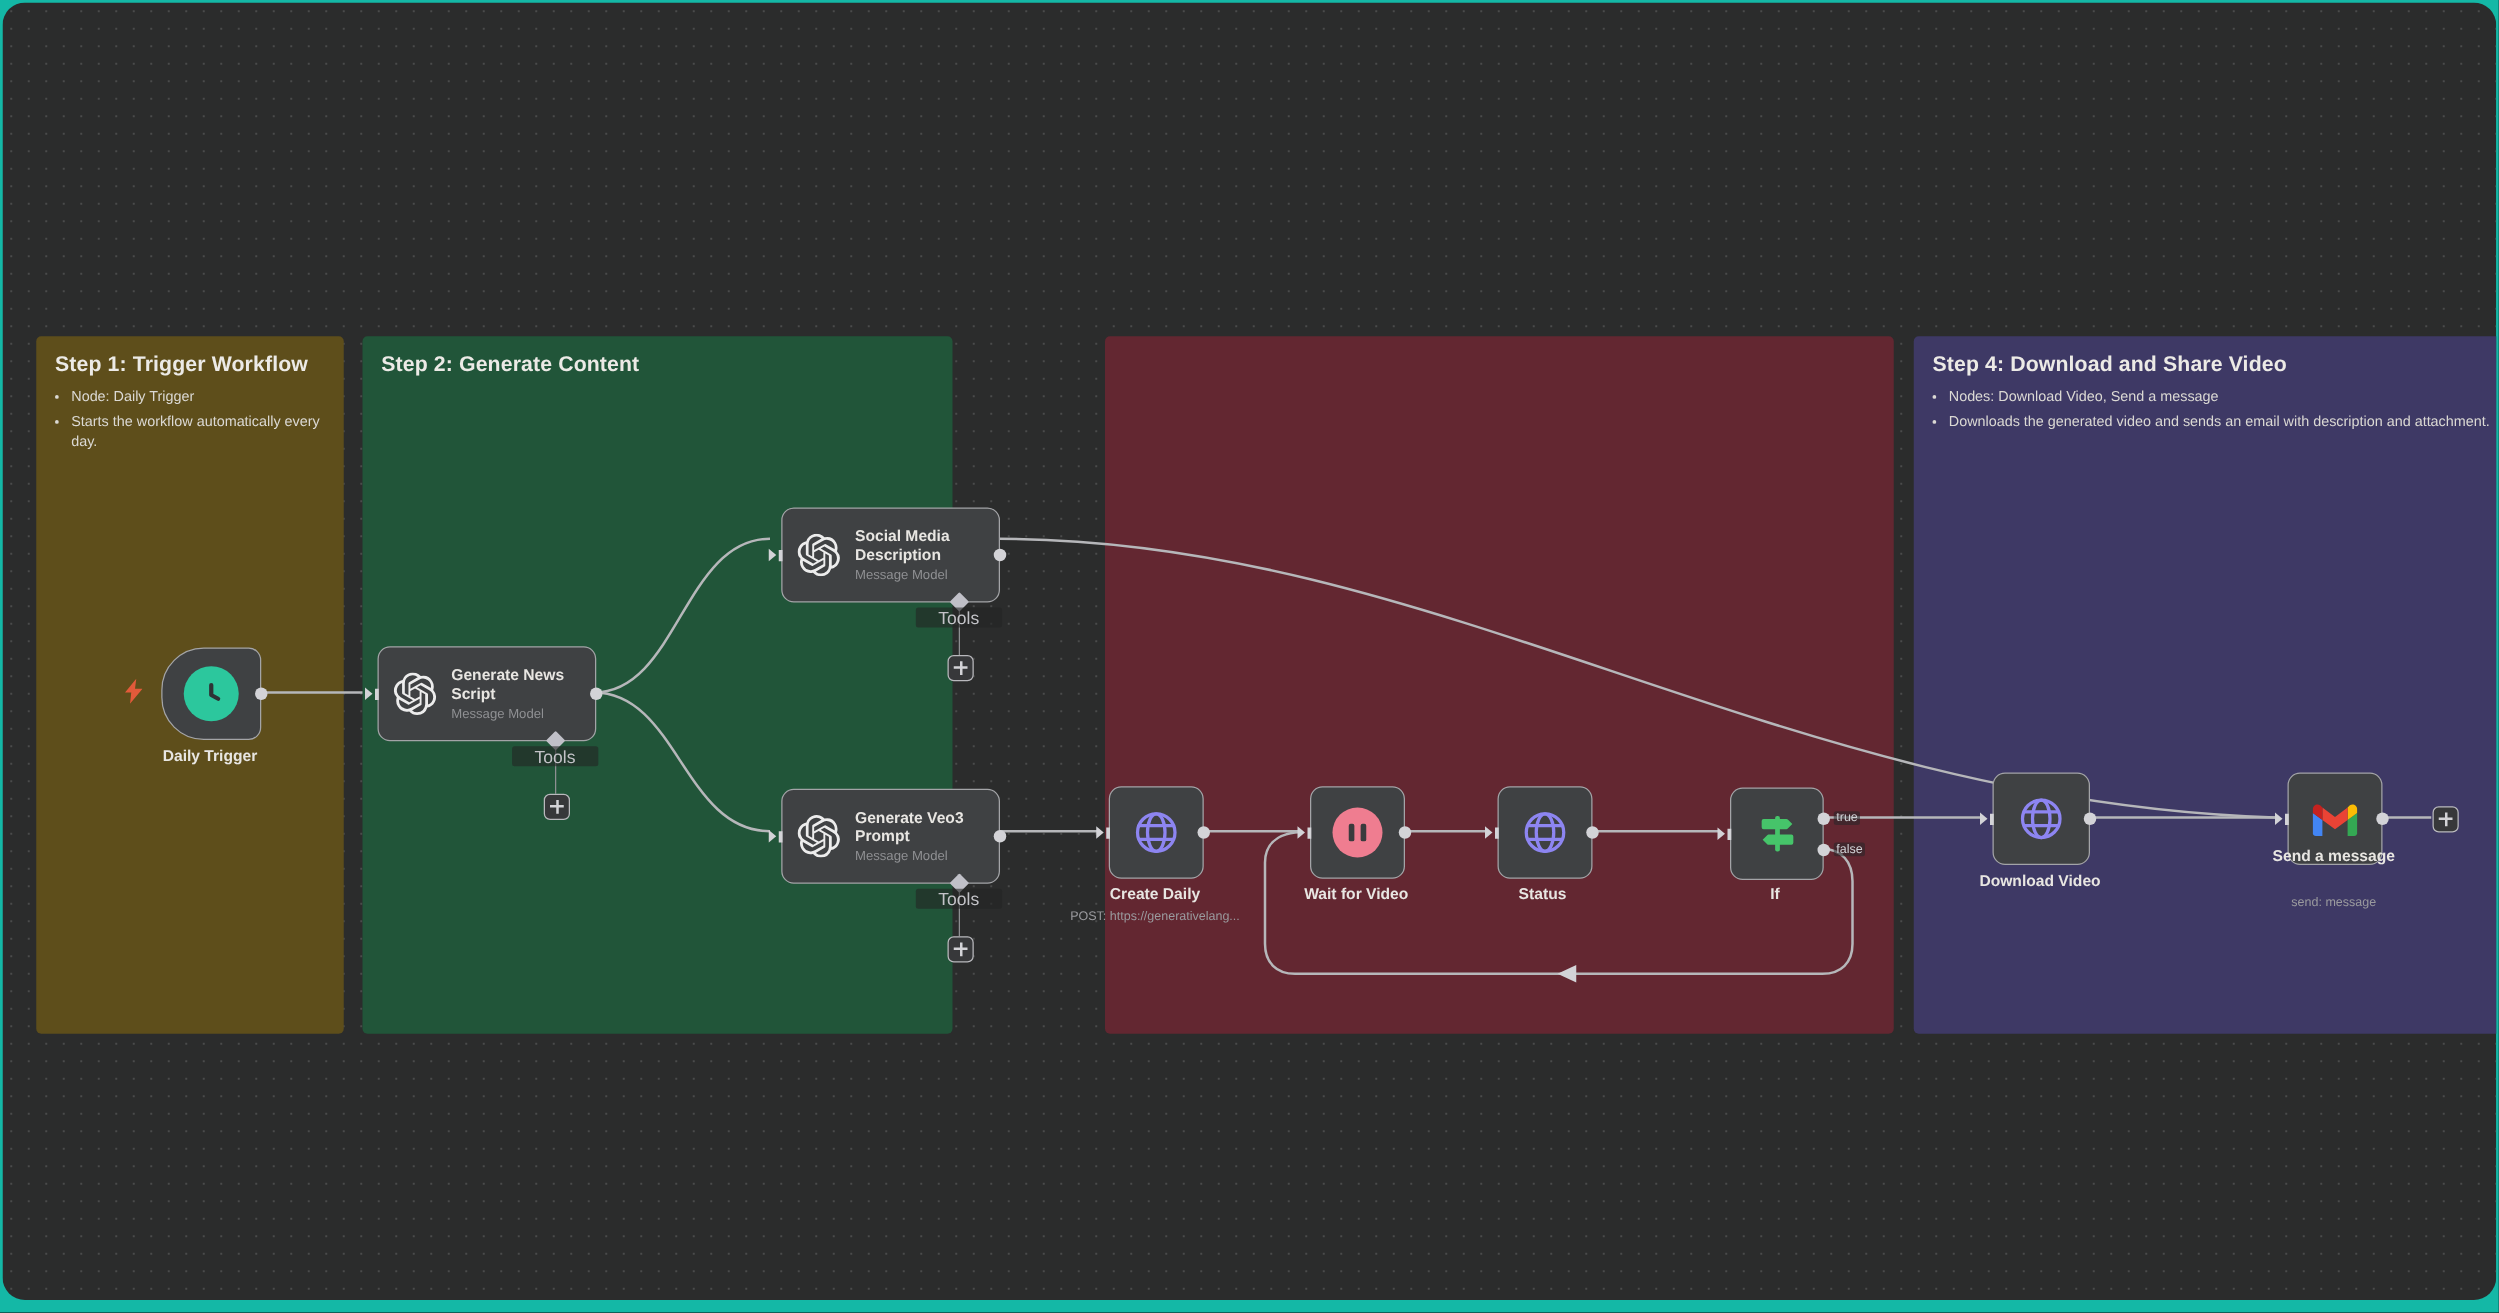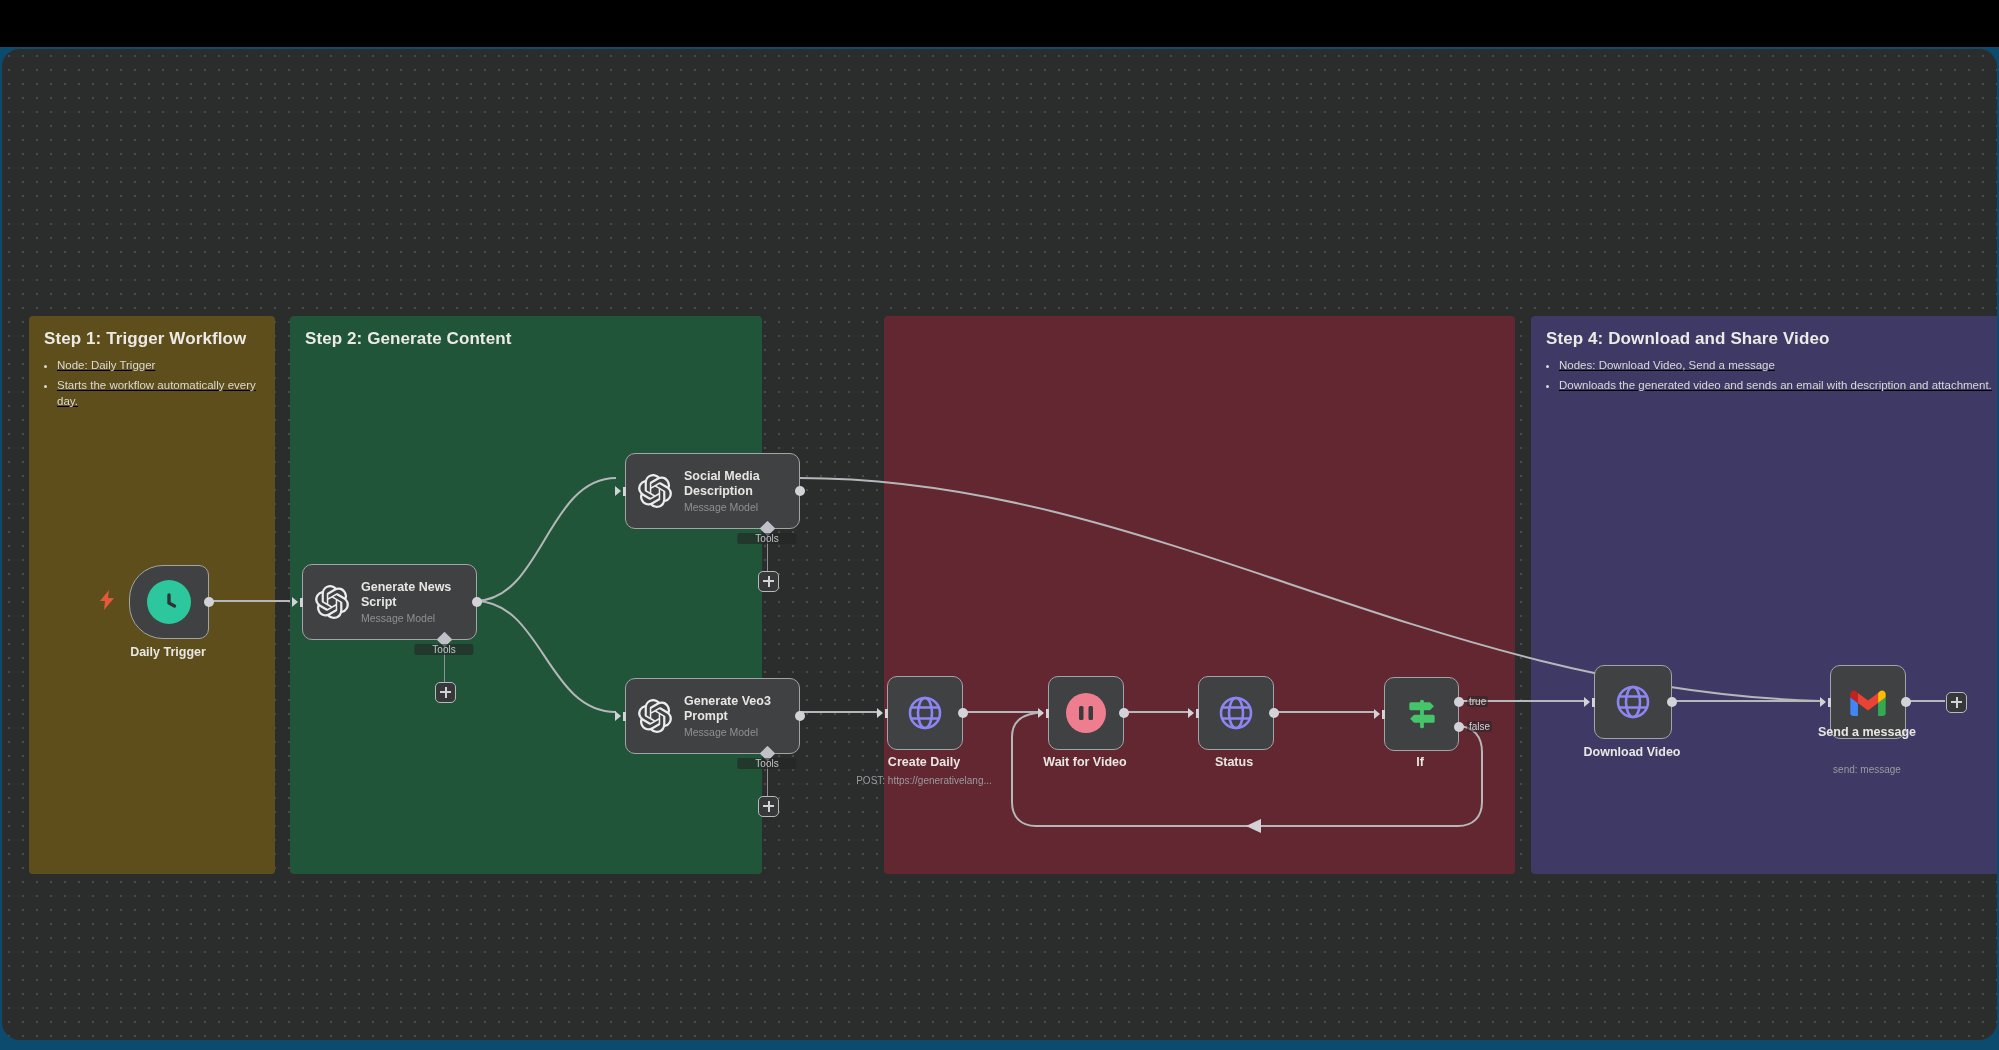--- a/index.html
+++ b/index.html
@@ -1,25 +1,25 @@
 <!DOCTYPE html>
 <html><head>
 <meta charset="utf-8">
 <style>
   html,body{margin:0;padding:0;background:#000;width:1999px;height:1050px;overflow:hidden;
     font-family:"Liberation Sans","DejaVu Sans",sans-serif;}
-  #frame{position:absolute;inset:0;background:#0c4a6e;margin-top:47px;}
+  #frame{position:absolute;inset:0;background:#14b8a6;}
   #canvas{position:absolute;left:2px;right:2px;top:2px;bottom:10px;border-radius:18px;
     background-color:#2b2c2c;
     background-image:radial-gradient(#4a4b4b 1.1px, transparent 1.2px);
     background-size:14px 14px;overflow:hidden;}
   
   .sticky{position:absolute;top:267px;height:558px;border-radius:4px;z-index:1;padding:0;}
   .sticky h2{margin:0;padding:13px 15px 4px 15px;font-size:17px;font-weight:bold;color:#eceae6;letter-spacing:.1px;}
-  .sticky ul{margin:4px 0 0 0;padding:0 14px 0 28px;text-decoration:underline;}
+  .sticky ul{margin:4px 0 0 0;padding:0 14px 0 28px;}
   .sticky li{font-size:11.5px;line-height:1.45;color:#dbd9d4;margin-bottom:3px;}
   #sticky-1{left:27px;width:246px;background:#5e4e1b;}
   #sticky-2{left:288px;width:472px;background:#215539;}
   #sticky-3{left:882px;width:631px;background:#632731;}
   #sticky-4{left:1529px;width:496px;background:#3e3965;}
   
   #edges{position:absolute;left:0;top:0;z-index:2;}
   #edges path{fill:none;stroke:#b6b7ba;stroke-width:2;}
   #edges .arrow{fill:#d3d3d7;stroke:none;}
   
@@ -42,21 +42,21 @@
   
   .ai-node{width:173px;height:74px;display:flex;align-items:center;}
   .ai-node .ai-icon{flex:0 0 58px;display:flex;align-items:center;justify-content:center;}
   .ai-node .ai-text{flex:1;padding-right:8px;}
   .ai-node .ai-title{font-size:12.5px;font-weight:bold;color:#e8e6e2;line-height:1.15;}
   .ai-node .ai-sub{font-size:10.5px;color:#8f9093;margin-top:3px;}
   .tools-diamond{position:absolute;bottom:-6px;left:136px;width:11px;height:11px;background:#c0c0c8;
     transform:rotate(45deg);border-radius:1px;}
   .tools-line{position:absolute;top:100%;left:140.5px;width:1.5px;height:43px;background:#8e8f92;}
   .tools-label{position:absolute;top:calc(100% + 5px);left:141px;transform:translateX(-50%);
-    font-size:10px;color:#c3c3c8;background:rgba(35,36,37,.6);padding:0 18px;border-radius:2px;}
+    font-size:14px;color:#c3c3c8;background:rgba(35,36,37,.6);padding:0 18px;border-radius:2px;}
   .mini-plus{position:absolute;width:19px;height:19px;border:1.5px solid #b9b9bd;border-radius:5px;
     background:#37383a;z-index:3;}
   .mini-plus::before{content:"";position:absolute;left:4px;top:8px;width:11px;height:2px;background:#d3d3d7;}
   .mini-plus::after{content:"";position:absolute;left:8.5px;top:3.5px;width:2px;height:11px;background:#d3d3d7;}
   .tools-plus{top:calc(100% + 43px);left:132px;}
   
   #node-daily-trigger{left:127px;top:516px;width:78px;height:72px;border-radius:34px 10px 10px 34px;}
   .clock-circle{width:44px;height:44px;border-radius:50%;background:#2cc79d;display:flex;
     align-items:center;justify-content:center;}
   #bolt{position:absolute;left:98px;top:541px;z-index:3;}

